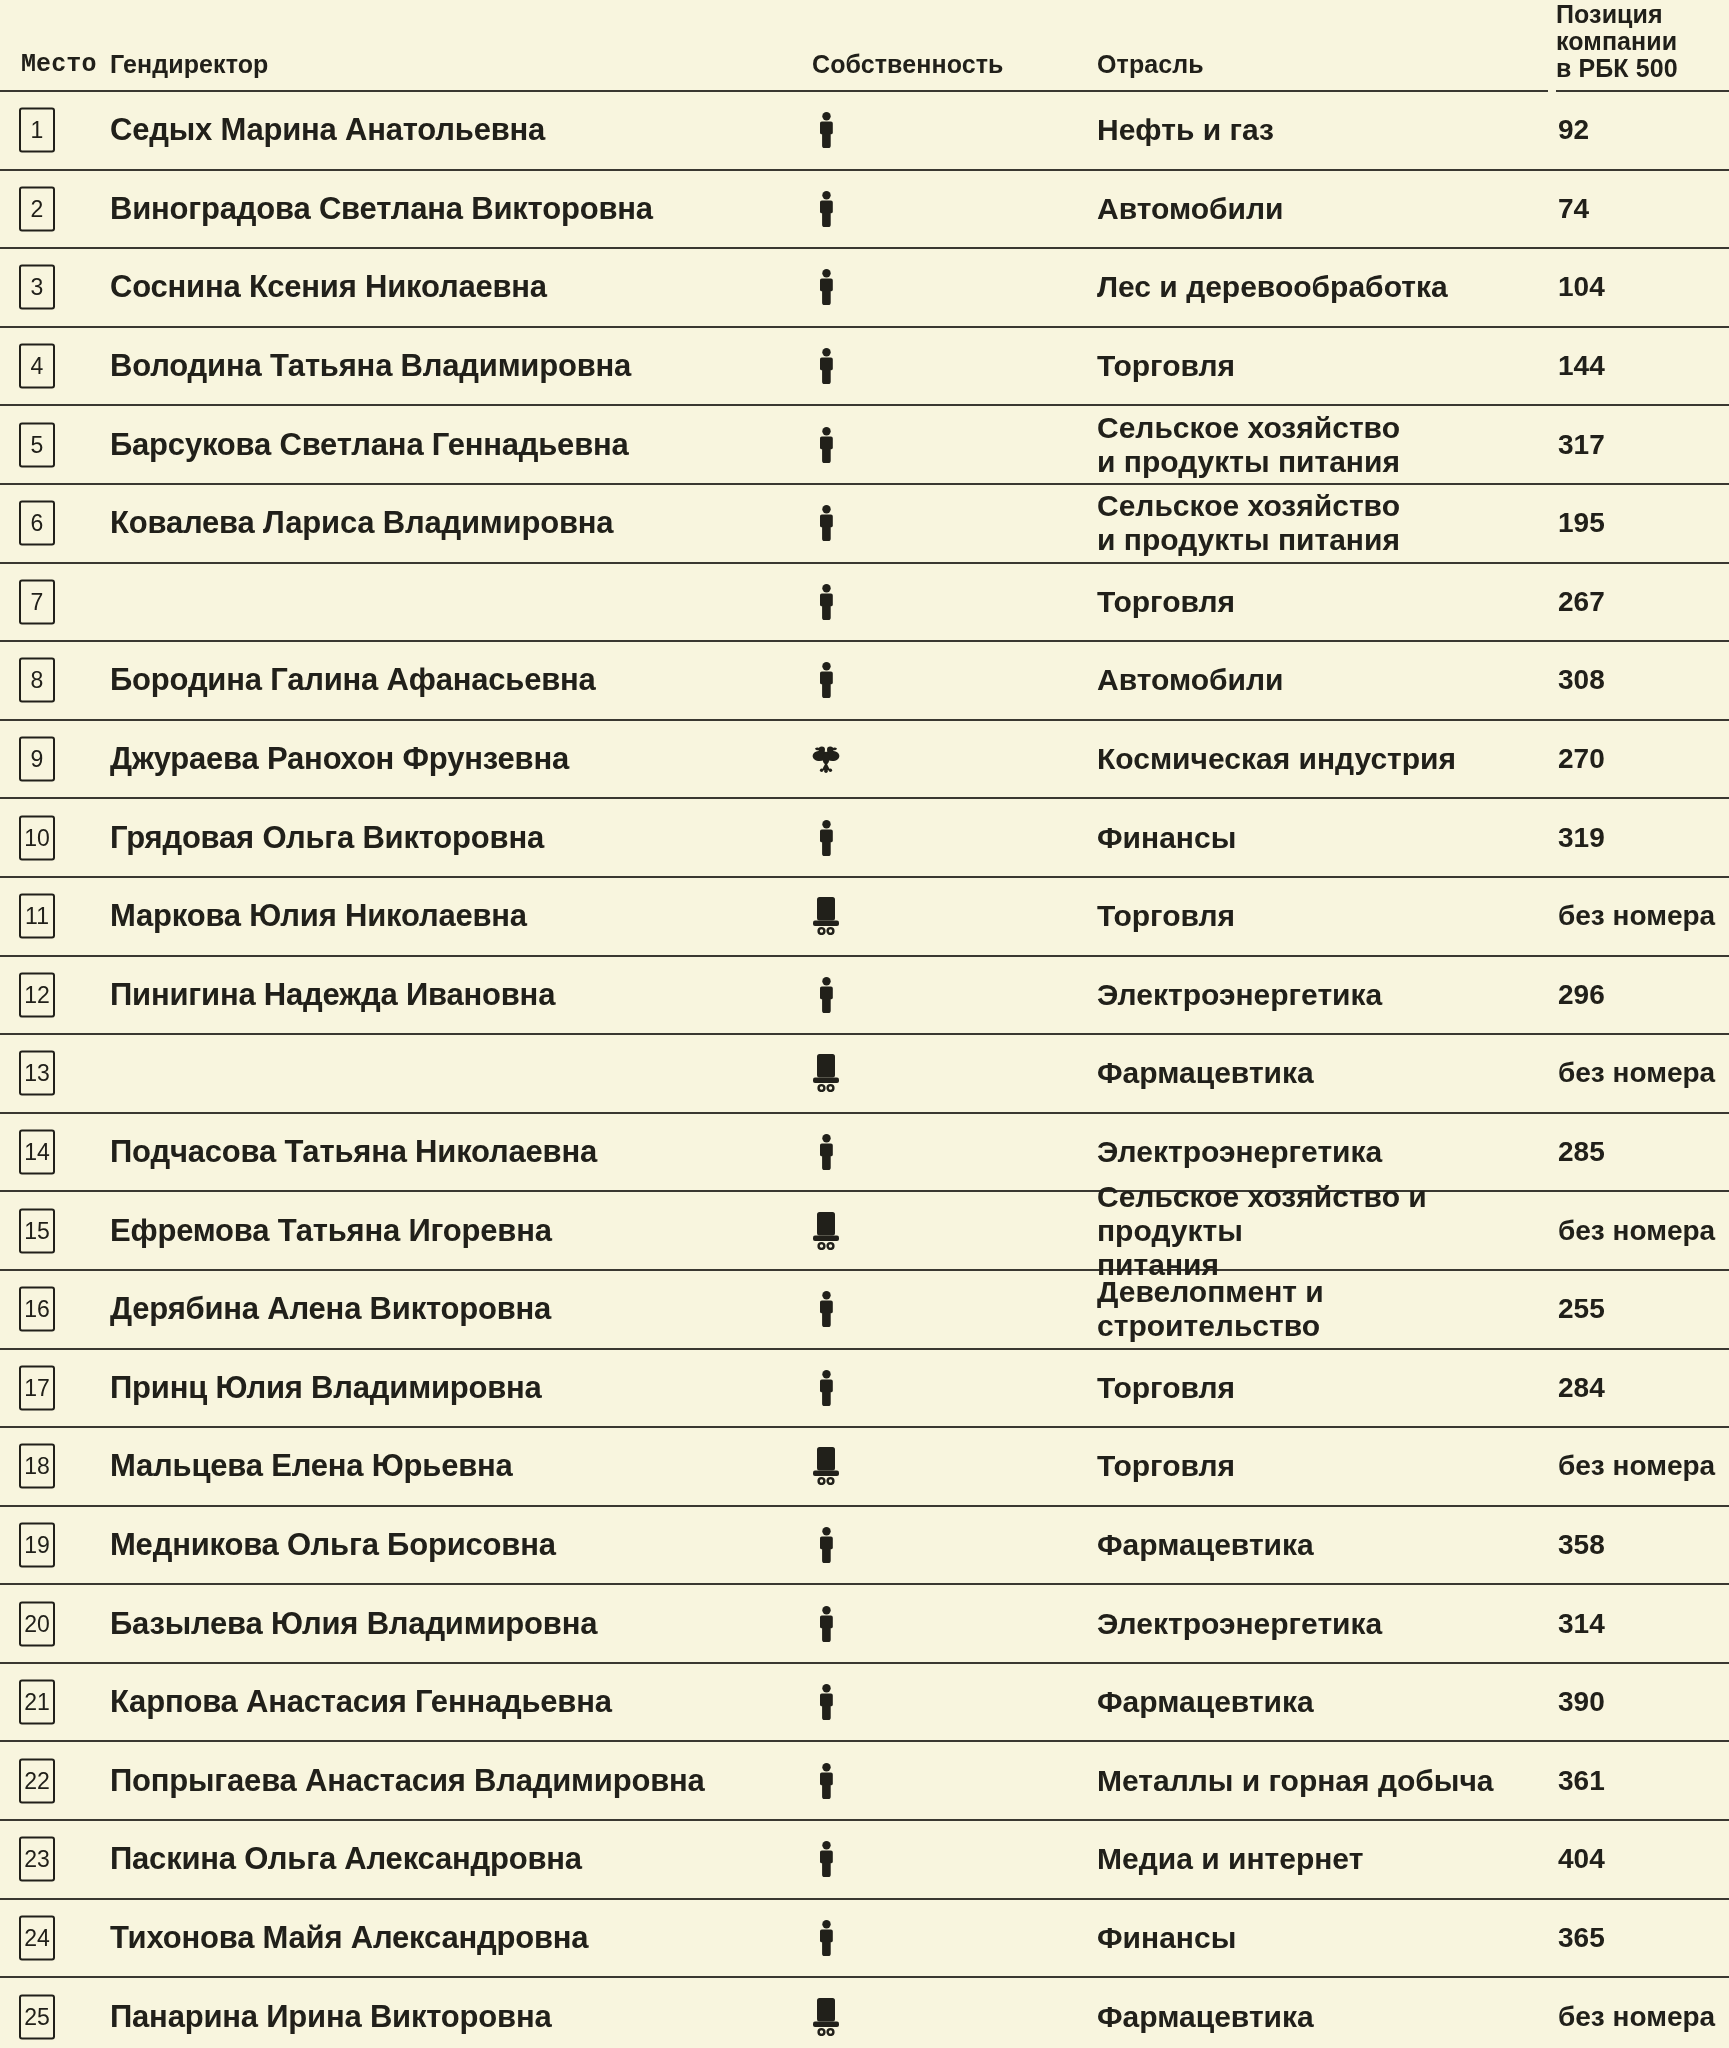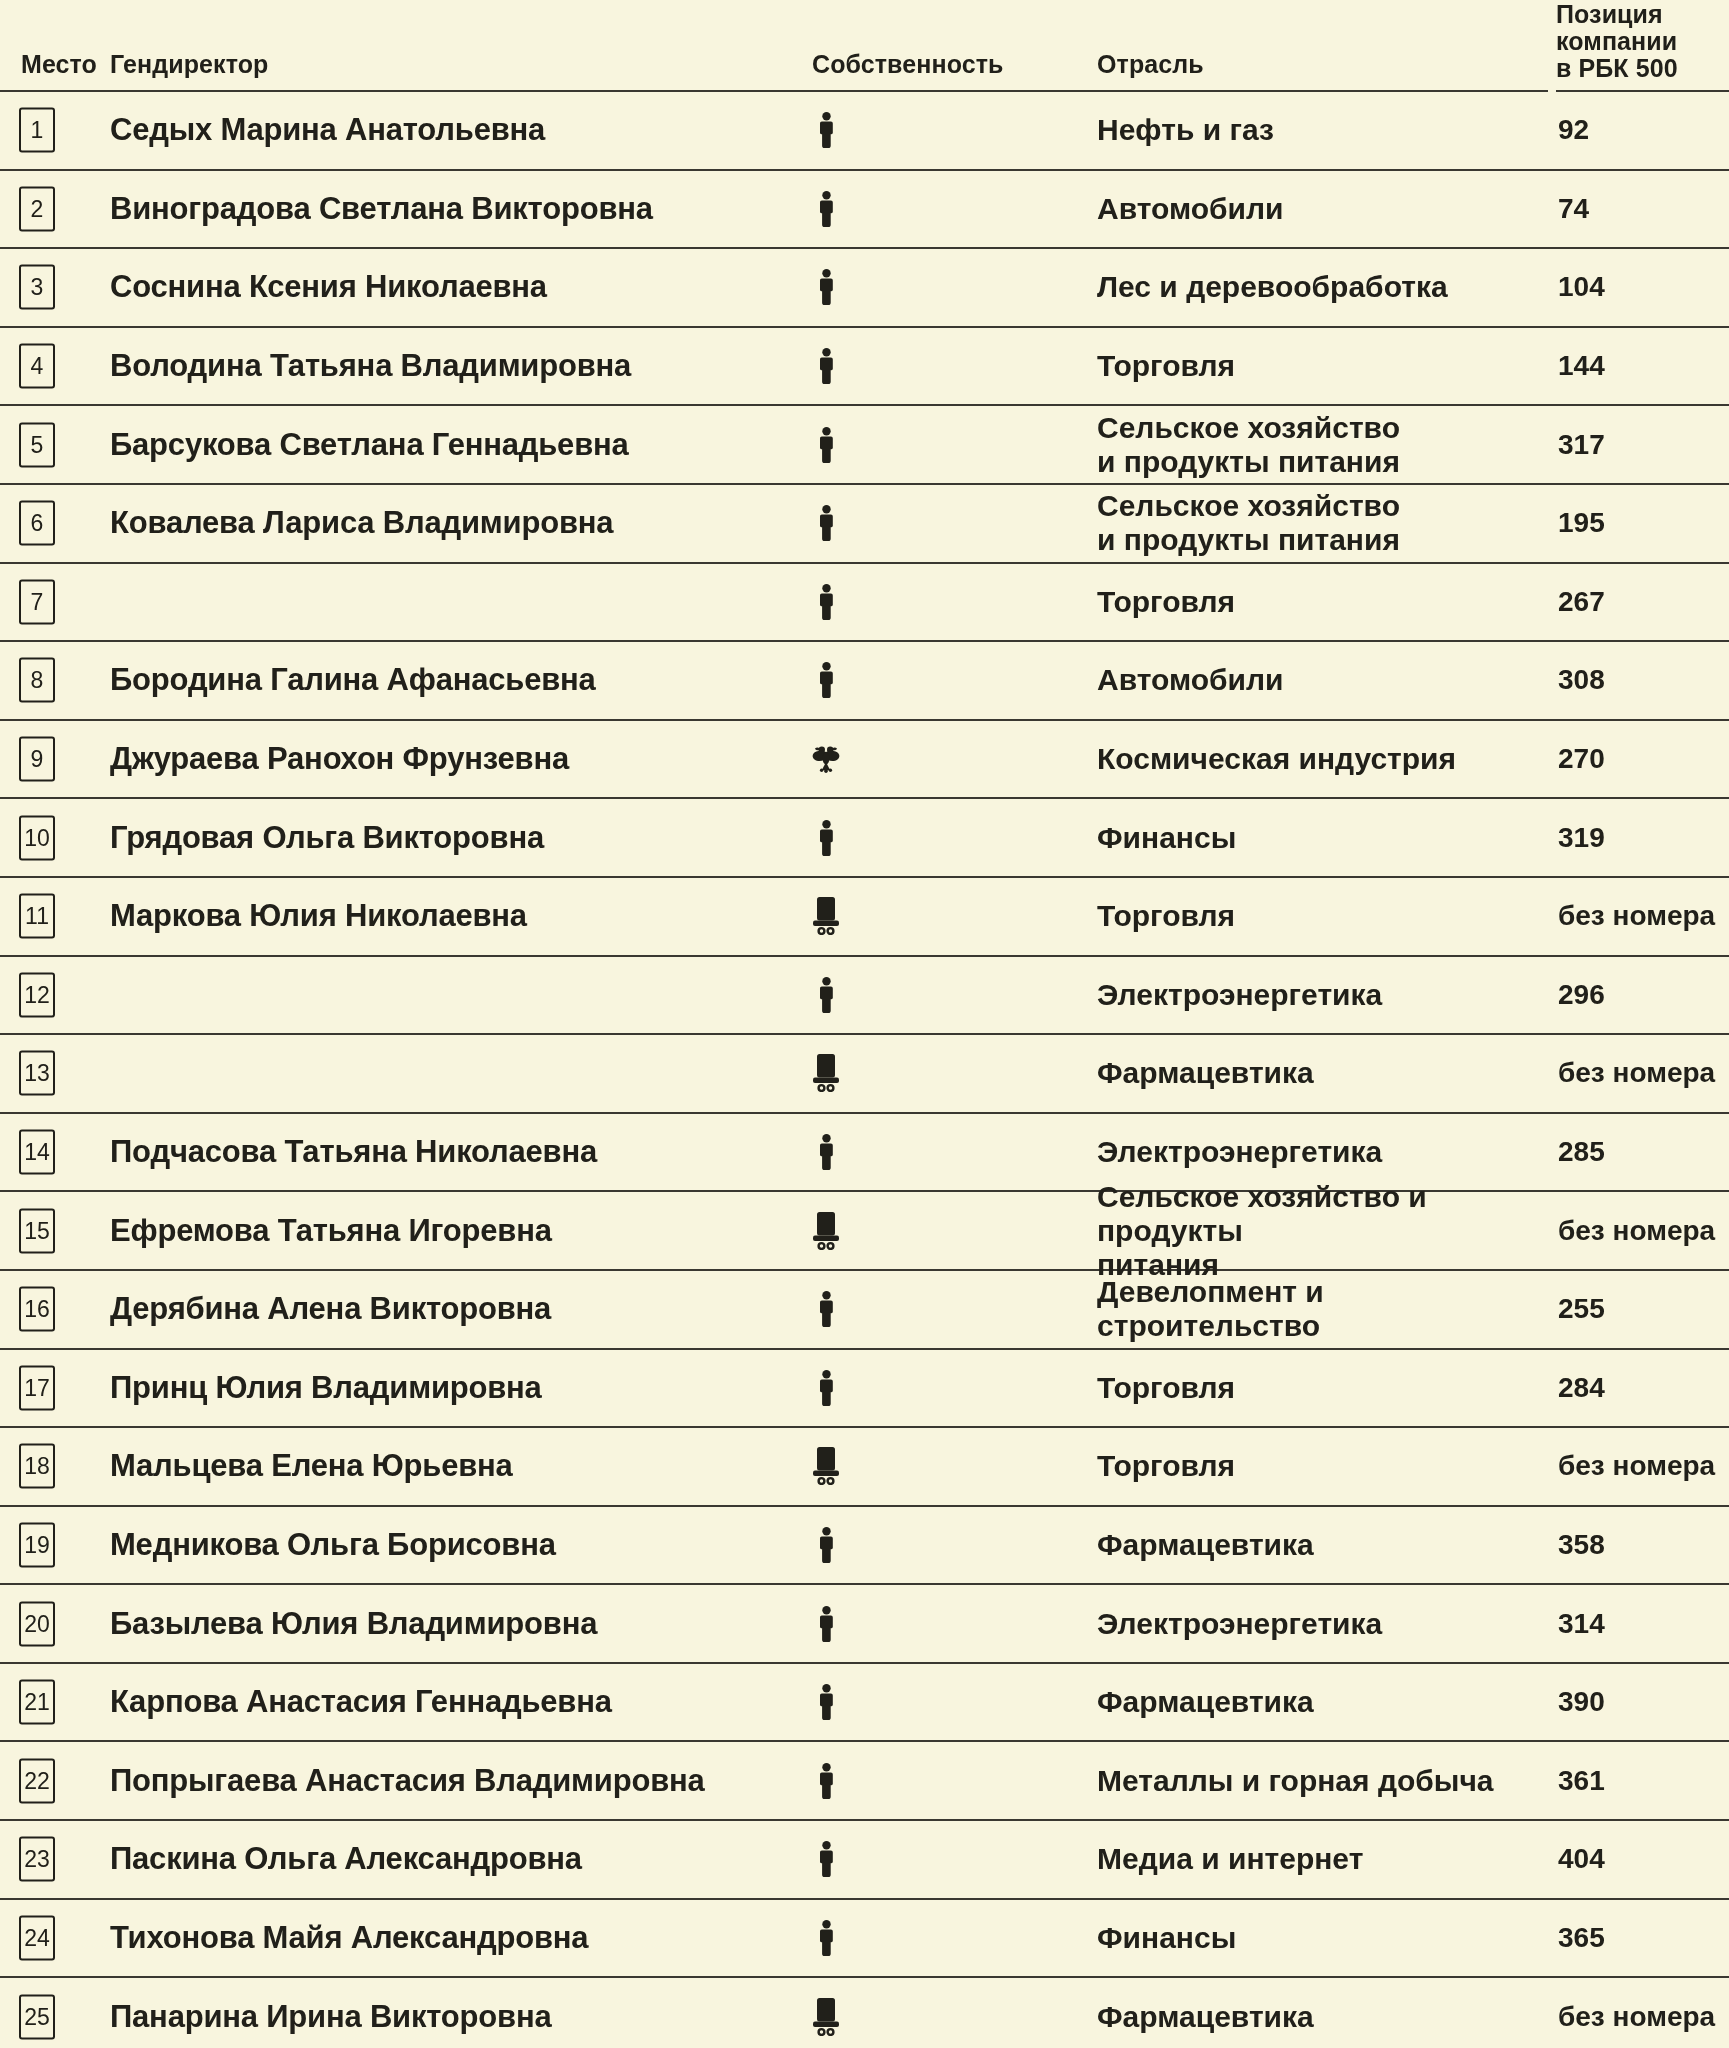--- a/index.html
+++ b/index.html
@@ -17,21 +17,21 @@
   
   .thead { position: relative; height: 92px; }
   .th {
     position: absolute;
     bottom: 13px;
     font-size: 25px;
     font-weight: 600;
     letter-spacing: 0.1px;
     white-space: pre-line;
   }
-  .th-place    { left: 21px; }
+  .th-place    { left: 21px; font-family: Liberation Mono, monospace; }
   .th-ceo      { left: 110px; }
   .th-own      { left: 812px; text-align: center; }
   .th-industry { left: 1097px; margin-top: 34px; }
   .th-pos      { left: 1556px; bottom: 10px; line-height: 27px; }
 
   .rule { position: absolute; bottom: 0; height: 2px; background: #3a3831; }
   .rule-left  { left: 0; width: 1548px; }
   .rule-right { left: 1556px; right: 0; }
 
   
@@ -314,20 +314,21 @@
     <div class="cell industry">Торговля</div>
     <div class="cell pos">без номера</div>
   </div>
 
   <div class="row">
     <div class="cell place">
       <span class="place-box">
         <span class="place-num">12</span>
       </span>
     </div>
+    <div class="cell name">Пинигина Надежда Ивановна</div>
     <div class="cell own own-person">
       <svg class="ic ic-person" width="13" height="36" viewBox="0 0 13 36" fill="#21201a" xmlns="http://www.w3.org/2000/svg">
         <circle cx="6.5" cy="4.3" r="4.2"></circle>
         <path d="M2.1 9.6 h8.8 c1.2 0 1.9 .8 1.9 2 v9.2 c0 .9 -.6 1.4 -1.4 1.4 h-.7 v11.5 c0 1.5 -.9 2.3 -2.2 2.3 h-4.2 c-1.3 0 -2.2 -.8 -2.2 -2.3 V22.2 h-.7 c-.8 0 -1.4 -.5 -1.4 -1.4 V11.6 c0 -1.2 .7 -2 1.9 -2 Z"></path>
       </svg>
 
     </div>
     <div class="cell industry">Электроэнергетика</div>
     <div class="cell pos">296</div>
   </div>

